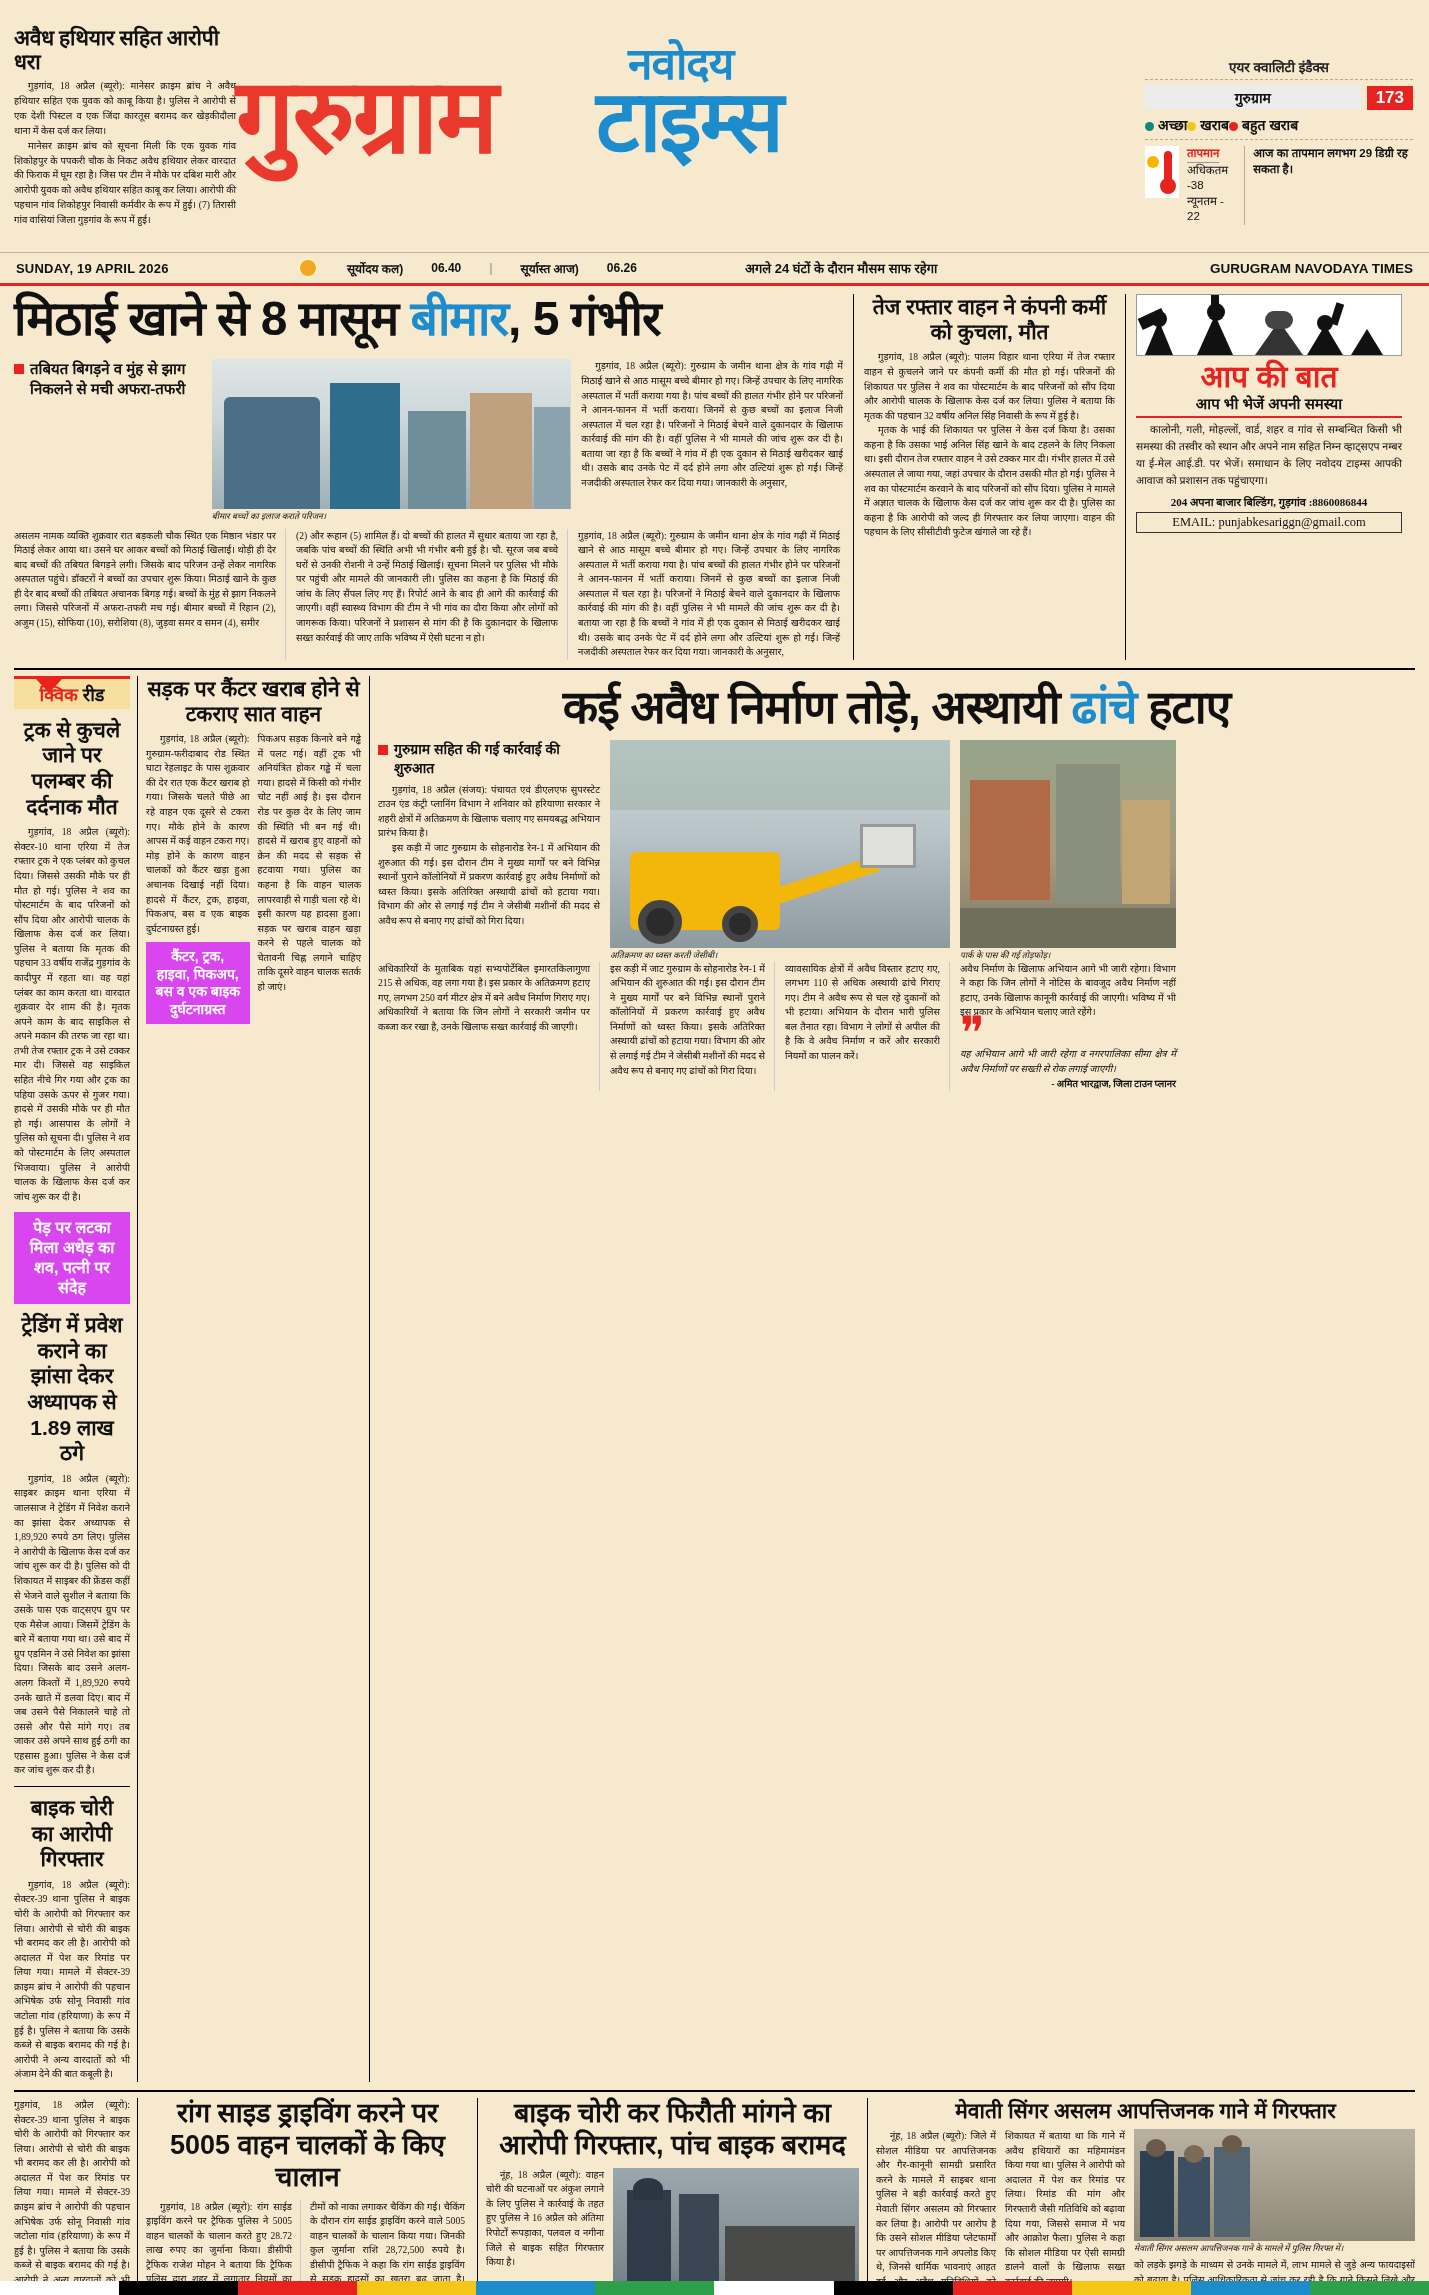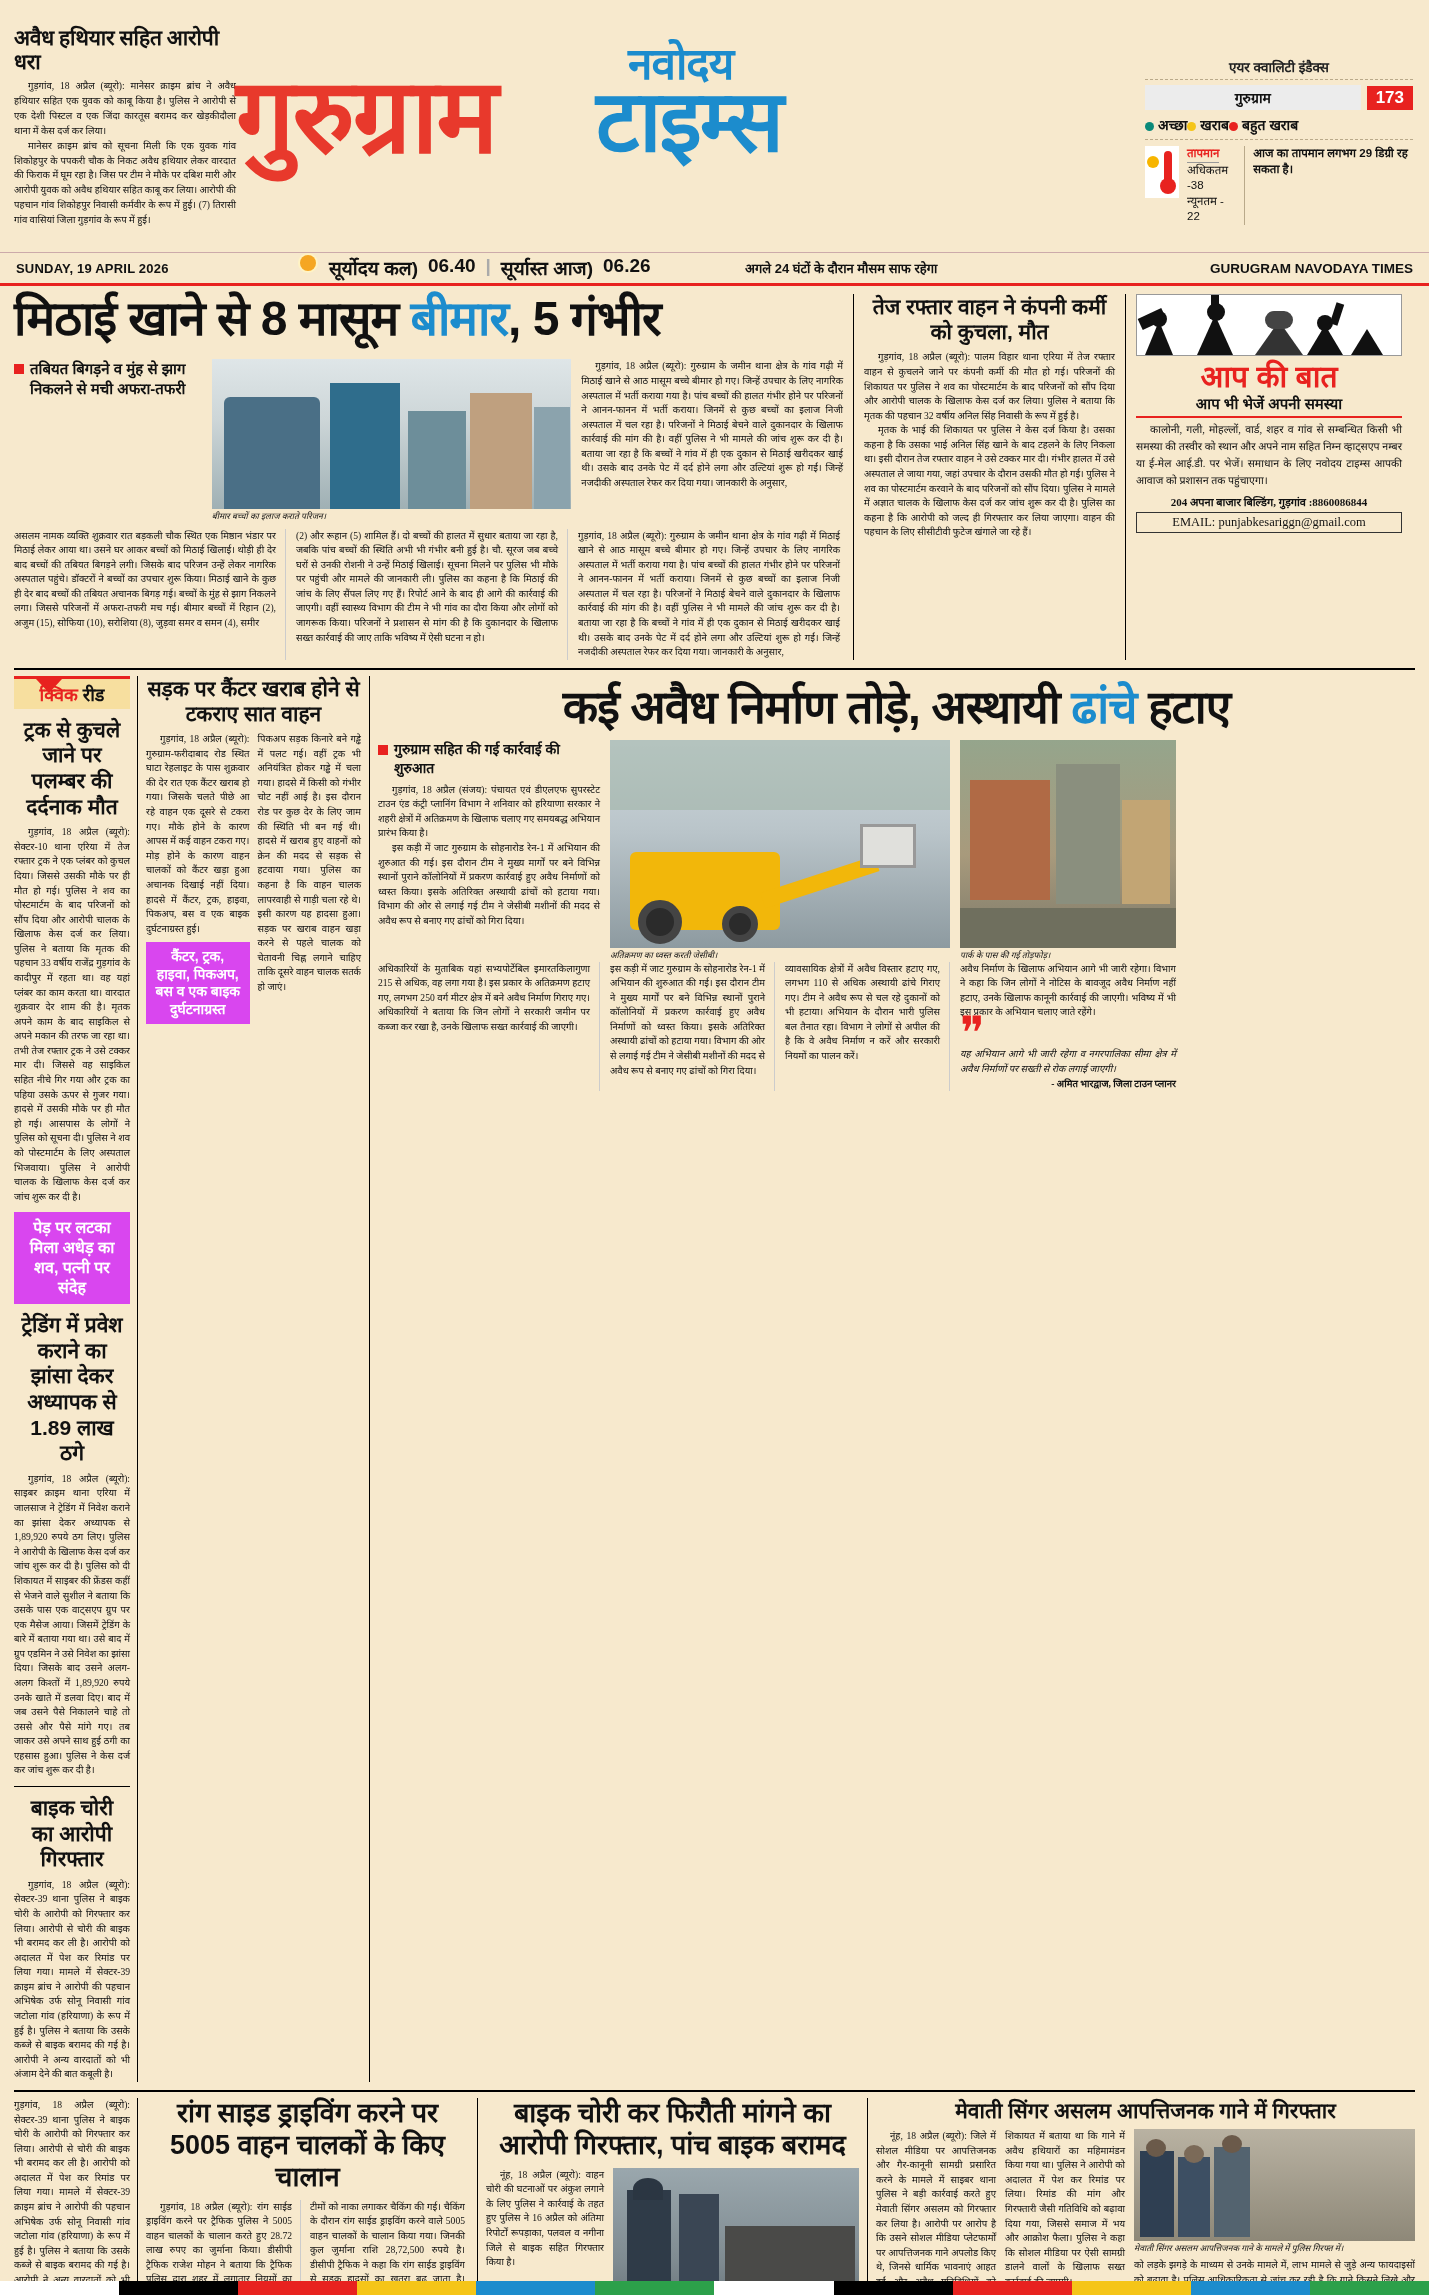--- a/index.html
+++ b/index.html
@@ -55,21 +55,21 @@
   .thermo .sun { position:absolute; left:2px; top:10px; width:12px; height:12px; border-radius:50%; background:#f7b500;}
   .tmp-block { font-size:11.5px; line-height:1.35; border-right:1px solid #b9a98a; padding-right:8px;}
   .tmp-block .lbl { color:#e8221f; font-weight:bold; border-bottom:1px solid #999; display:inline-block; }
   .tmp-note { font-size:11.5px; line-height:1.35; font-weight:bold; }
 
   
   .datebar { height:34px; border-top:1px solid #caa; border-bottom:3px solid #e8221f;
     display:flex; align-items:center; padding:0 16px; font-family:"Liberation Sans", sans-serif;
     position:relative; }
   .datebar .d1 { font-size:13px; font-weight:bold; letter-spacing:.2px; }
-  .datebar .sunblock { position:absolute; left:300px; display:flex; gap:10px; align-items:flex-start; font-size:19px; font-weight:bold;}
+  .datebar .sunblock { position:absolute; left:300px; display:flex; gap:28px; align-items:center; font-size:12px; font-weight:bold;}
   .datebar .sunblock .sep { color:#aaa; }
   .datebar .fc { position:absolute; left:745px; font-size:13px; font-weight:bold; }
   .datebar .brand { position:absolute; right:16px; font-size:13.5px; font-weight:bold; }
   .sun-ico { width:16px; height:16px; border-radius:50%; background:#f5a623; display:inline-block;
     box-shadow:0 0 0 2px #fff3c4; margin-right:3px; }
 
   
   .body-wrap { padding:8px 14px 0 14px; }
   .col { }
 

